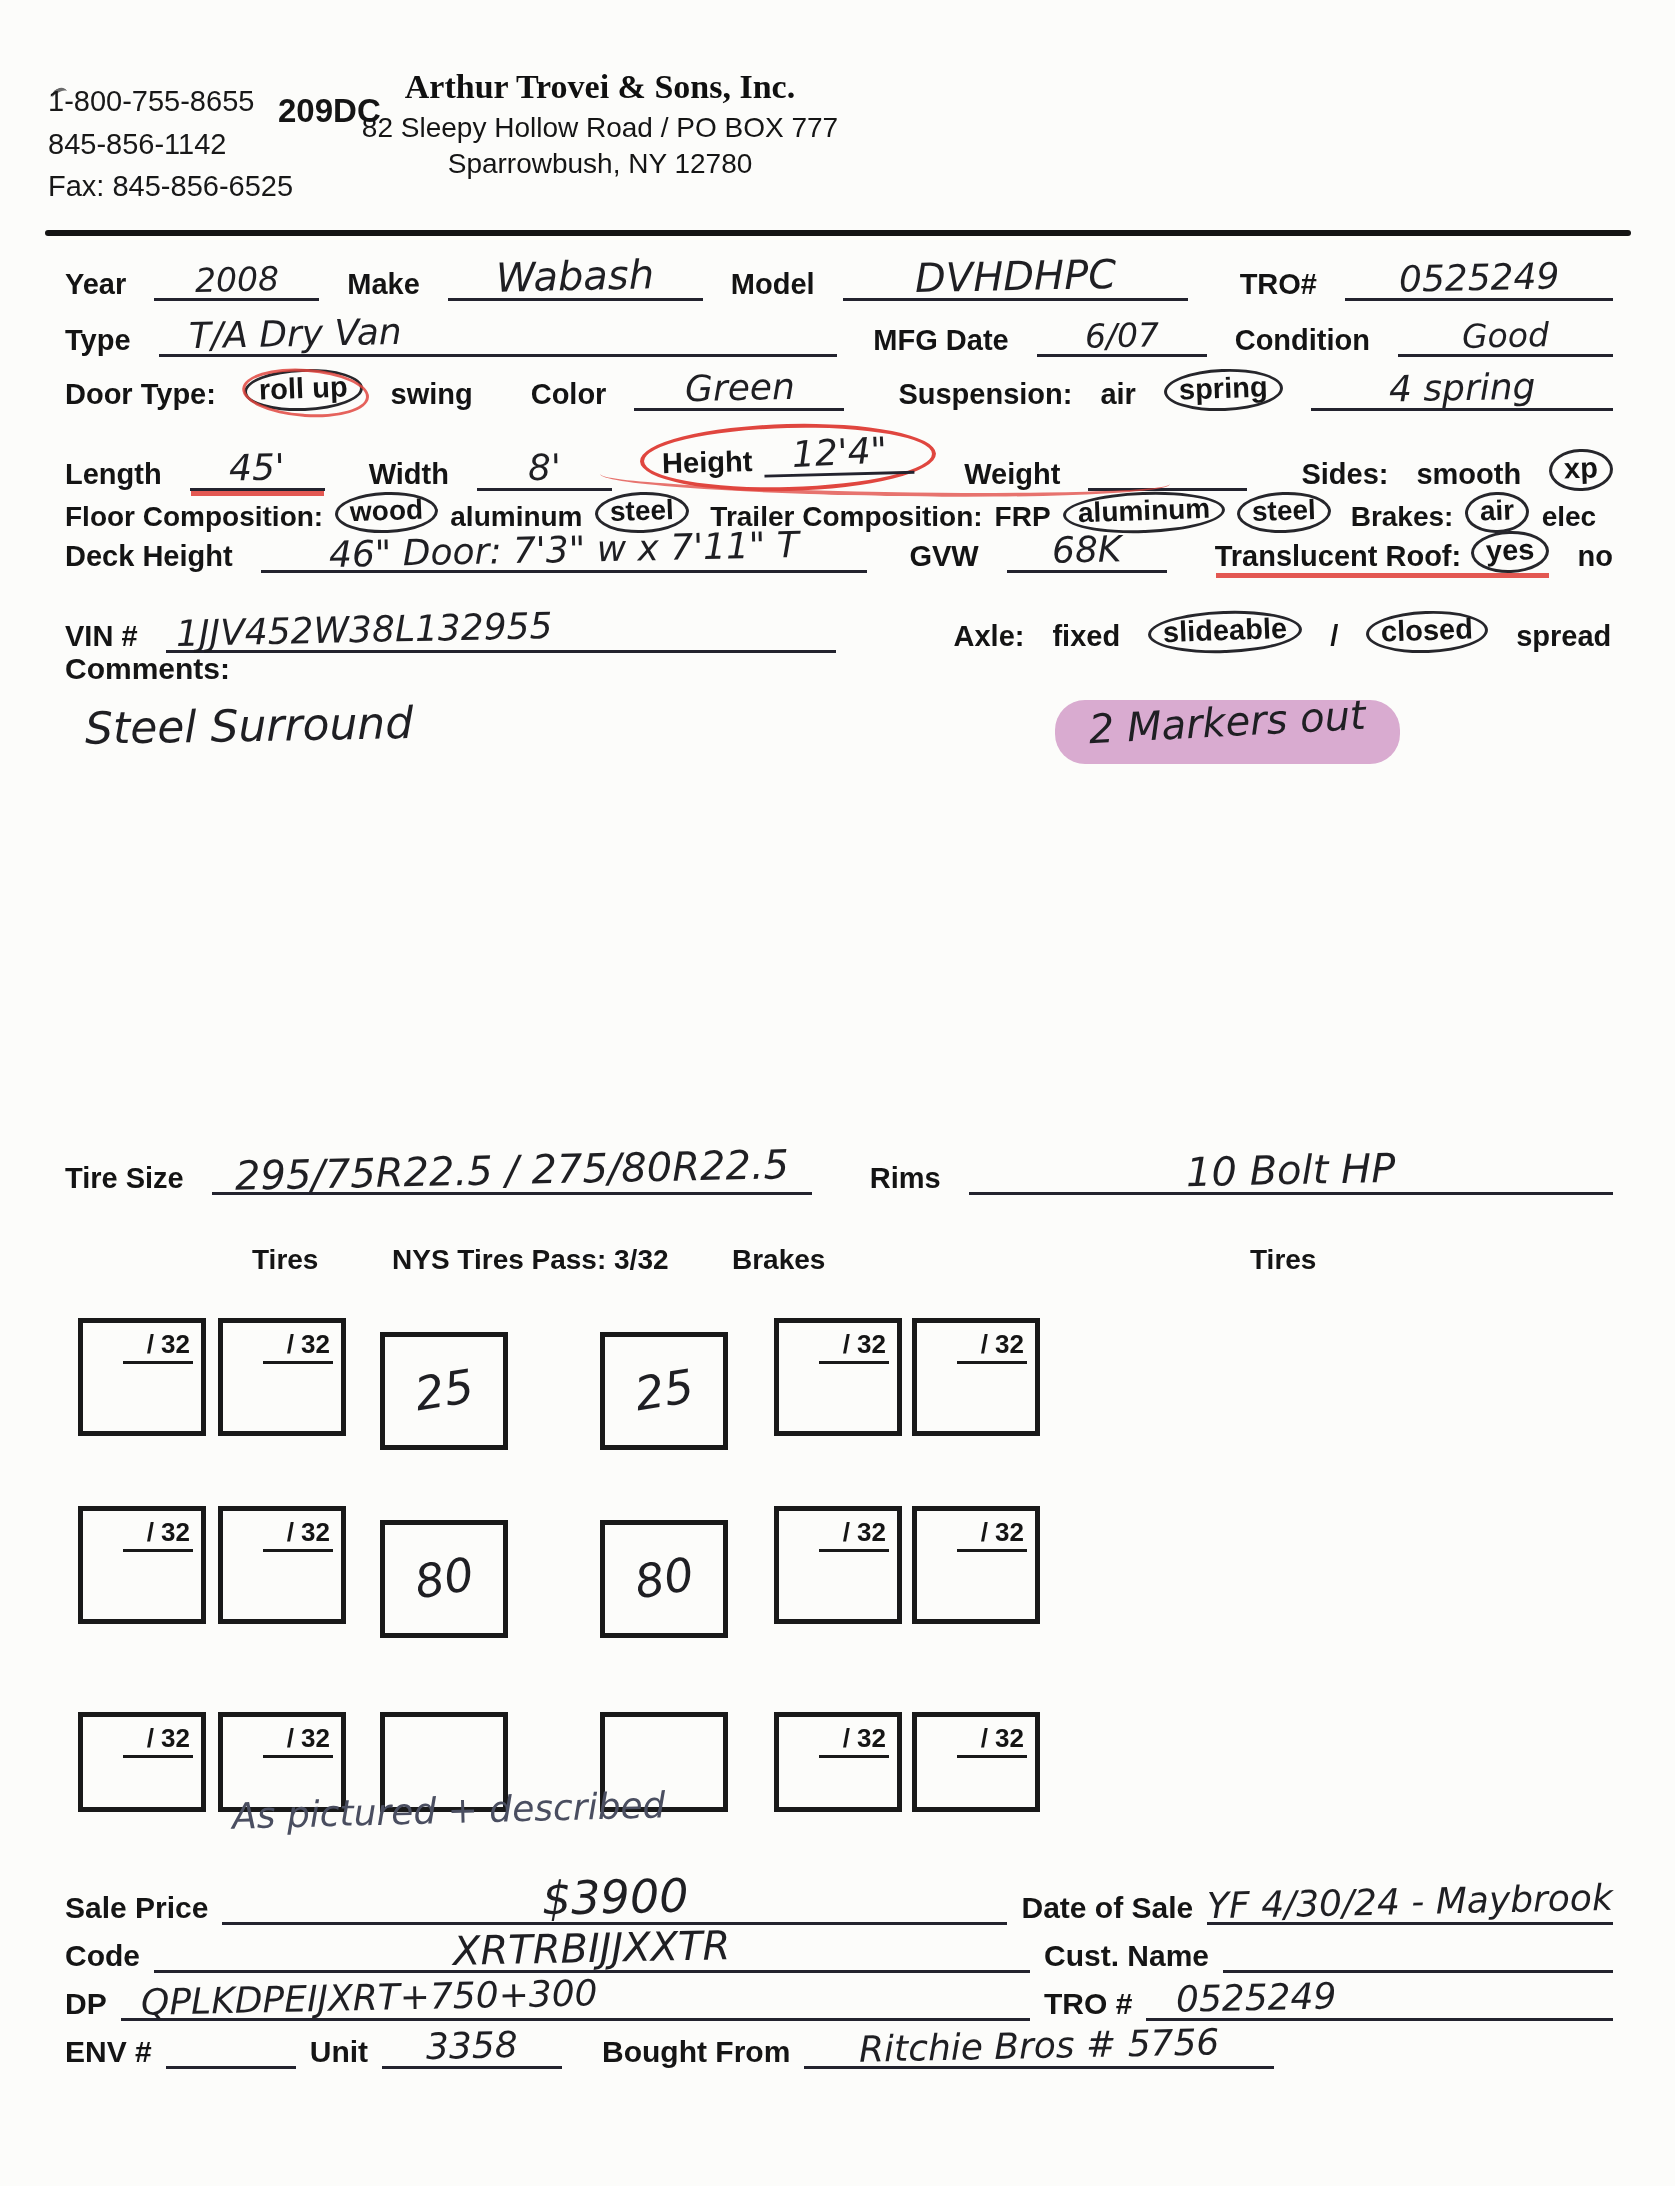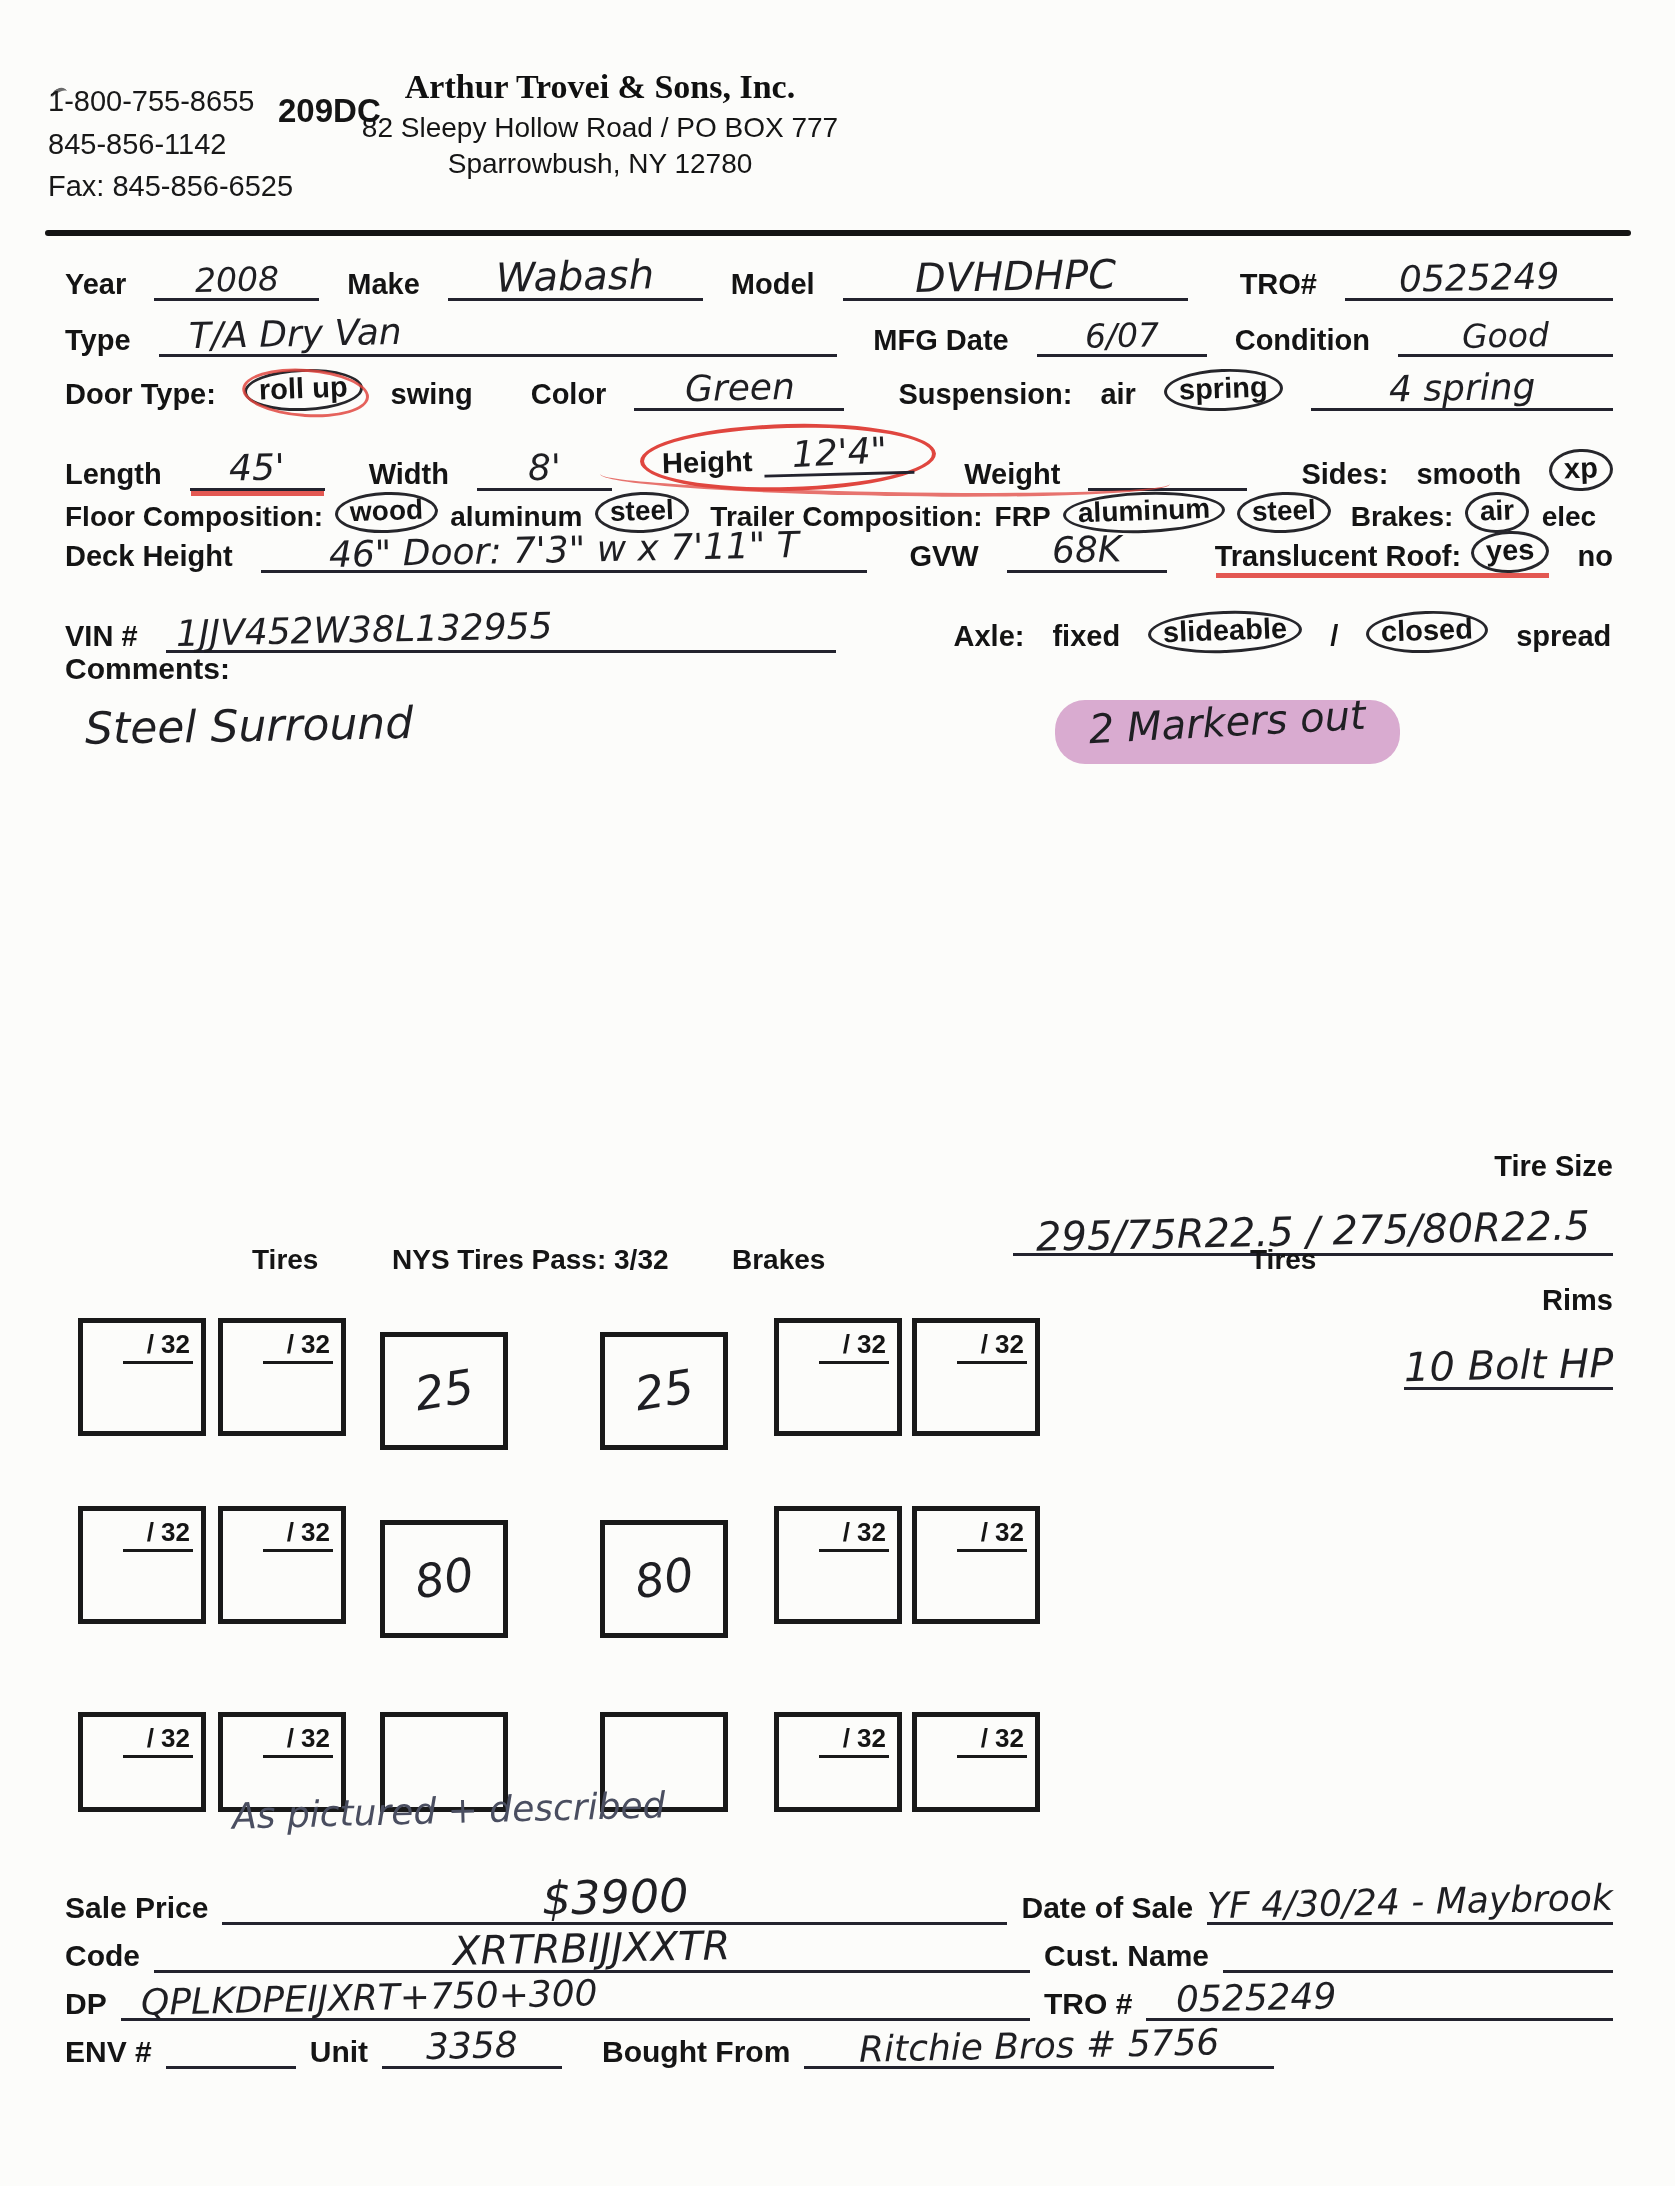--- a/index.html
+++ b/index.html
@@ -198,21 +198,21 @@
     <span class="oval opt">closed</span>
     <span class="opt">spread</span>
   </div>
 
   <div class="comments-lbl">Comments:</div>
   <div class="hw-comment">Steel Surround</div>
   <div class="hl-pill">
     <span class="hw">2 Markers out</span>
   </div>
 
-  <div class="frow" style="top:1150px;flex-direction:column;">
+  <div class="frow" style="top:1150px;">
     <span>Tire Size</span>
     <span class="ln" style="width:600px;">
       <span class="hw hw-lg">295/75R22.5 / 275/80R22.5</span>
       </span>
     <span style="margin-left:30px;">Rims</span>
     <span class="ln" style="flex:1;">
       <span class="hw hw-lg">10 Bolt HP</span>
       </span>
   </div>
 

